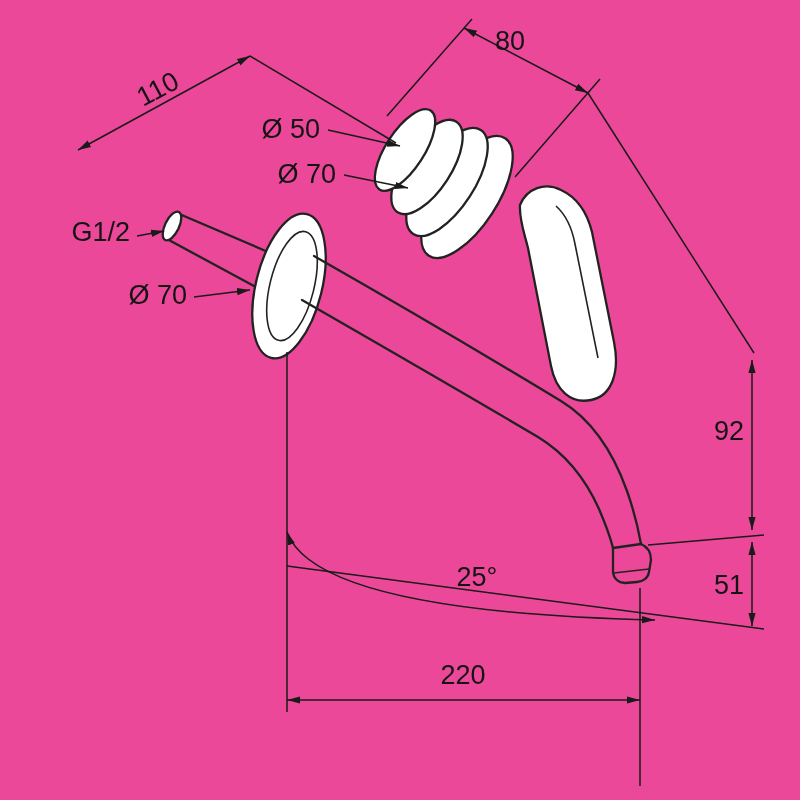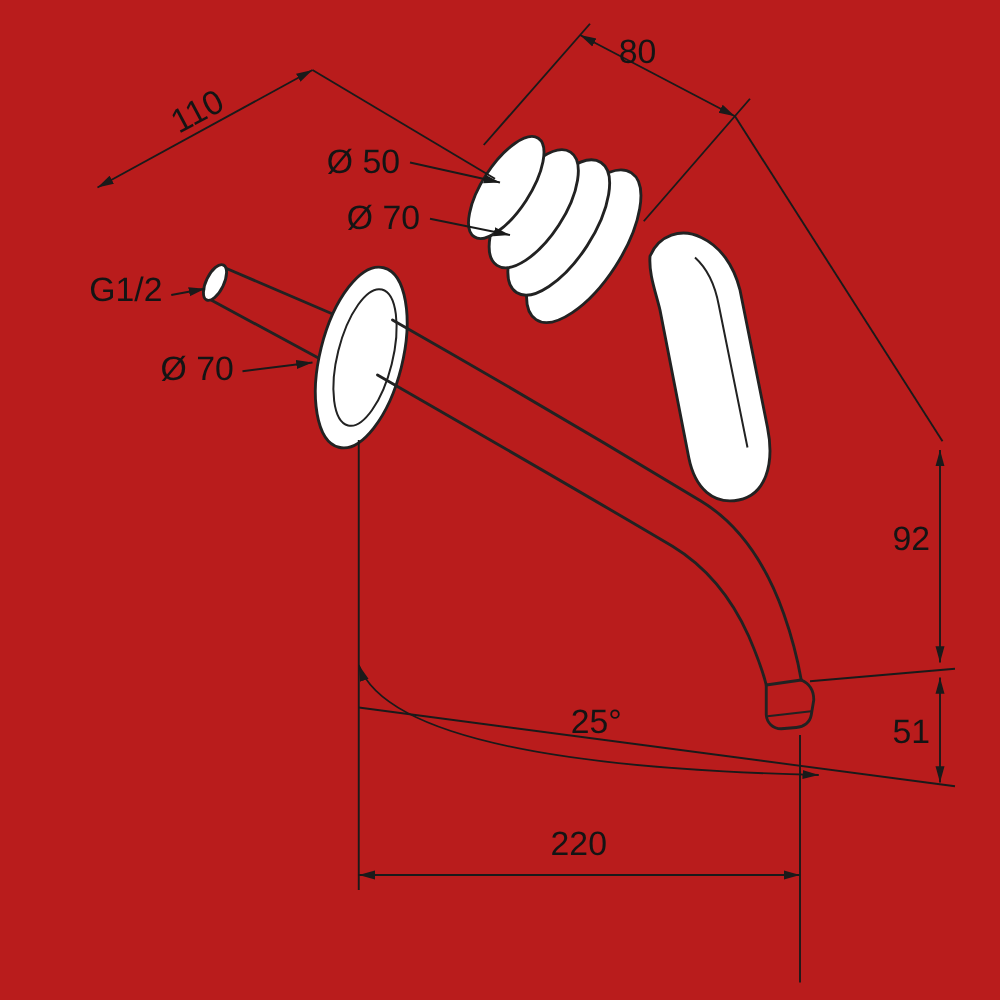--- a/index.html
+++ b/index.html
@@ -7,21 +7,21 @@
     padding: 0;
     background: #ffffff;
     width: 800px;
     height: 800px;
     overflow: hidden;
   }
   .stage {
     width: 800px;
     height: 800px;
     position: relative;
-    background: #b91c1c;
+    background: #ec4899;
   }
   svg {
     display: block;
   }
   svg text {
     font-family: "Liberation Sans", "DejaVu Sans", sans-serif;
     font-size: 27px;
     fill: #141414;
   }
   .outline {

